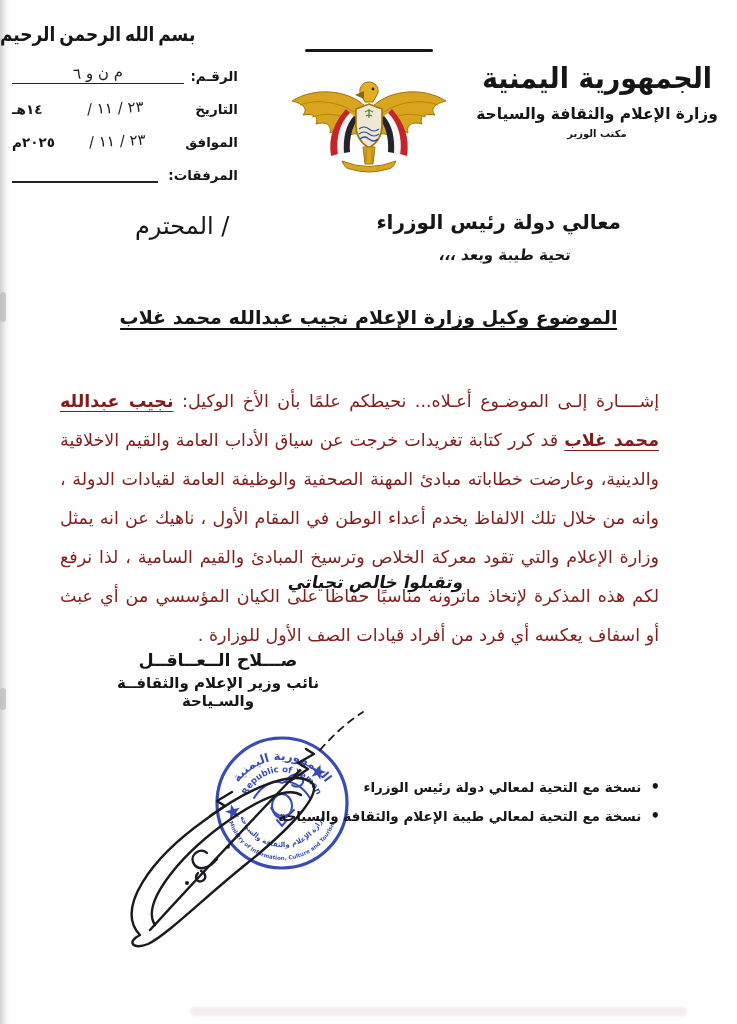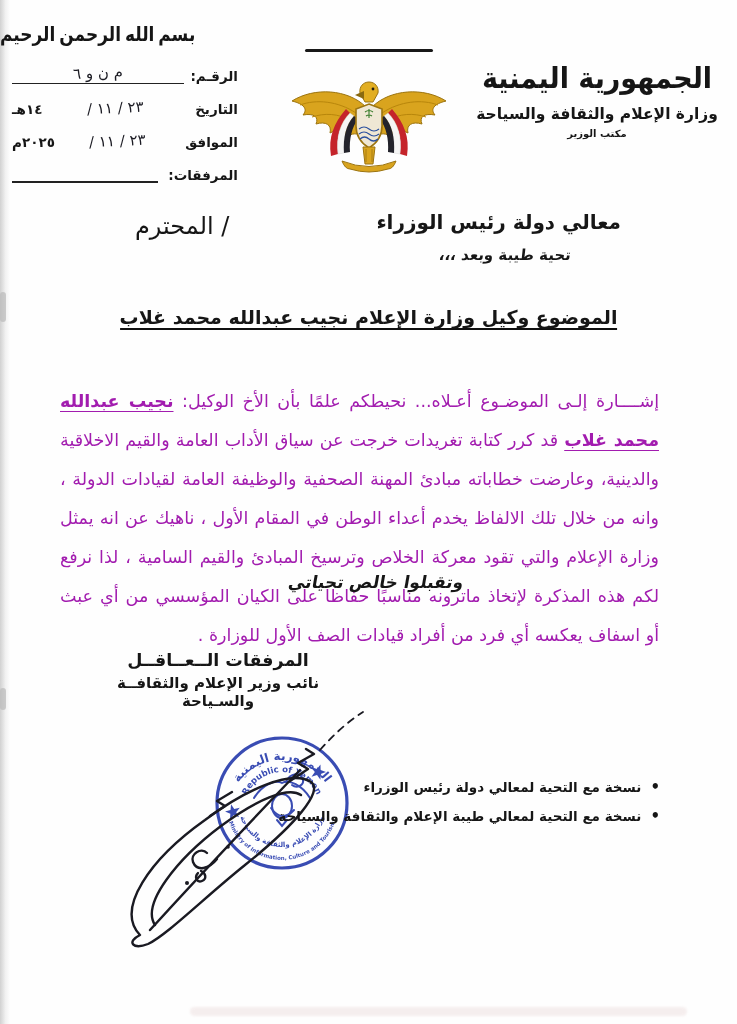--- a/index.html
+++ b/index.html
@@ -36,21 +36,21 @@
   
   .to-line{position:absolute;right:116px;top:210px;font-size:20px;font-weight:bold;direction:rtl;}
   .honorific{position:absolute;left:135px;top:212px;font-size:24px;font-weight:normal;direction:rtl;}
   .greeting{position:absolute;right:166px;top:246px;font-size:15px;font-weight:bold;direction:rtl;
     transform:skewX(-6deg);letter-spacing:-.5px;}
   
   .subject{position:absolute;top:306px;left:50%;transform:translateX(-50%);white-space:nowrap;
     direction:rtl;font-size:19px;font-weight:bold;border-bottom:2.5px solid #101010;}
   
   .body-text{position:absolute;top:364px;right:78px;left:60px;direction:rtl;text-align:justify;
-    font-size:17.5px;line-height:39px;color:#a21caf;}
+    font-size:17.5px;line-height:39px;color:#7f1d1d;}
   .body-text .name{font-weight:bold;text-decoration:underline;text-underline-offset:4px;}
   
   .closing{position:absolute;top:572px;left:50%;transform:translateX(-46%) skewX(-10deg);
     font-size:17px;font-weight:bold;direction:rtl;letter-spacing:-1px;}
   .sig-block{position:absolute;left:86px;top:650px;width:264px;text-align:center;direction:rtl;}
   .sig-name{font-size:17.5px;font-weight:bold;}
   .sig-title{font-size:15px;font-weight:bold;margin-top:4px;}
   .stamp{position:absolute;left:207px;top:728px;width:150px;height:150px;opacity:.93;}
   .signature-svg{position:absolute;left:95px;top:695px;width:290px;height:270px;}
   
@@ -137,21 +137,21 @@
   <div class="honorific">/ المحترم</div>
   <div class="greeting">تحية طيبة وبعد ،،،</div>
 
   <div class="subject">الموضوع وكيل وزارة الإعلام نجيب عبدالله محمد غلاب</div>
 
   <p class="body-text"><span>إشــــارة إلـى الموضـوع أعـلاه... نحيطكم علمًا بأن الأخ الوكيل: </span><span class="name">نجيب عبدالله محمد غلاب</span><span> قد كرر كتابة تغريدات خرجت عن سياق الأداب العامة والقيم الاخلاقية والدينية، وعارضت خطاباته مبادئ المهنة الصحفية والوظيفة العامة لقيادات الدولة ، وانه من خلال تلك الالفاظ يخدم أعداء الوطن في المقام الأول ، ناهيك عن انه يمثل وزارة الإعلام والتي تقود معركة الخلاص وترسيخ المبادئ والقيم السامية ، لذا نرفع لكم هذه المذكرة لإتخاذ ماترونه مناسبًا حفاظا على الكيان المؤسسي من أي عبث أو اسفاف يعكسه أي فرد من أفراد قيادات الصف الأول للوزارة .</span></p>
 
   <div class="closing">وتقبلوا خالص تحياتي</div>
 
   <div class="sig-block">
-    <div class="sig-name">المرفقات الــعــاقــل</div>
+    <div class="sig-name">صـــلاح الــعــاقــل</div>
     <div class="sig-title">نائب وزير الإعلام والثقافــة والسـياحة</div>
   </div>
 
   <svg class="stamp" viewBox="0 0 150 150">
     <defs>
       <path id="arcTop" d="M 22 85 A 53 53 0 1 1 128 85"></path>
       <path id="arcRep" d="M 37 82 A 38 38 0 1 1 113 82"></path>
       <path id="arcMinAr" d="M 32.5 86.4 A 44 44 0 0 0 117.5 86.4"></path>
       <path id="arcMinEn" d="M 22 94 A 56 56 0 0 0 128 94"></path>
     </defs>

